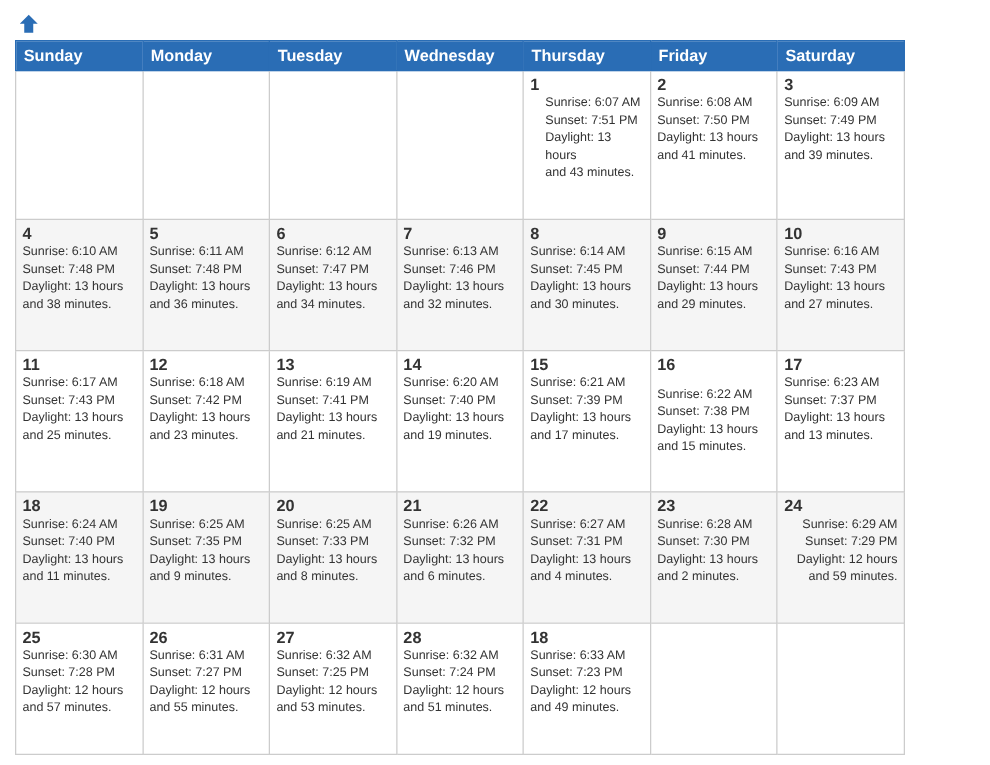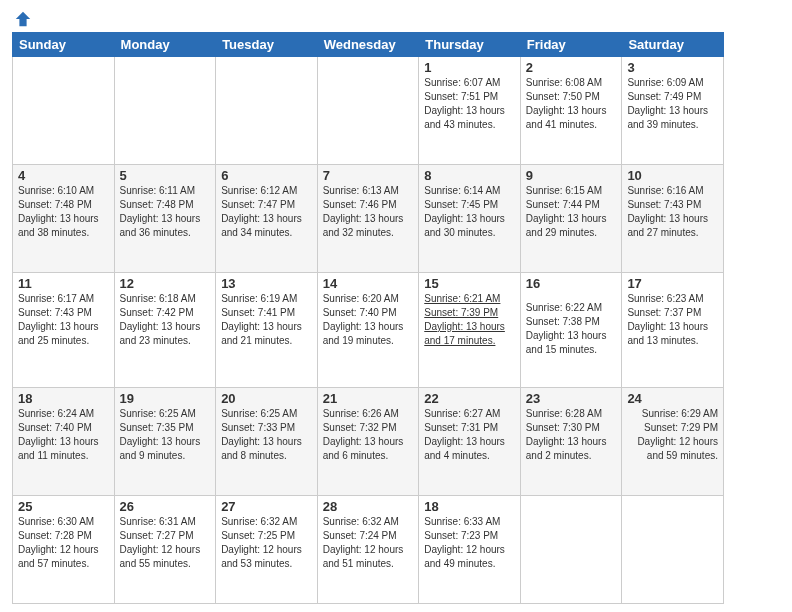--- a/index.html
+++ b/index.html
@@ -134,21 +134,21 @@
         </tr>
     </thead>
     <tbody id="calendar-body">
     <tr class="row-white">
           <td class="empty-cell"></td>
           <td class="empty-cell"></td>
           <td class="empty-cell"></td>
           <td class="empty-cell"></td>
           <td>
             <span class="day-number">1</span>
-            <div class="day-info" style="white-space: pre-line;">Sunrise: 6:07 AM
+            <div class="day-info" style="white-space: pre-line; margin-left: 12px;">Sunrise: 6:07 AM
 Sunset: 7:51 PM
 Daylight: 13 hours
 and 43 minutes.</div>
           </td>
           <td>
             <span class="day-number">2</span>
             <div class="day-info" style="white-space: pre-line;">Sunrise: 6:08 AM
 Sunset: 7:50 PM
 Daylight: 13 hours
 and 41 minutes.</div>
@@ -236,21 +236,21 @@
           </td>
           <td>
             <span class="day-number">14</span>
             <div class="day-info" style="white-space: pre-line;">Sunrise: 6:20 AM
 Sunset: 7:40 PM
 Daylight: 13 hours
 and 19 minutes.</div>
           </td>
           <td>
             <span class="day-number">15</span>
-            <div class="day-info" style="white-space: pre-line; text-decoration: underline;">Sunrise: 6:21 AM
+            <div class="day-info" style="white-space: pre-line;">Sunrise: 6:21 AM
 Sunset: 7:39 PM
 Daylight: 13 hours
 and 17 minutes.</div>
           </td>
           <td>
             <span class="day-number">16</span>
             <div class="day-info" style="white-space: pre-line; margin-top: 10px;">Sunrise: 6:22 AM
 Sunset: 7:38 PM
 Daylight: 13 hours
 and 15 minutes.</div>

